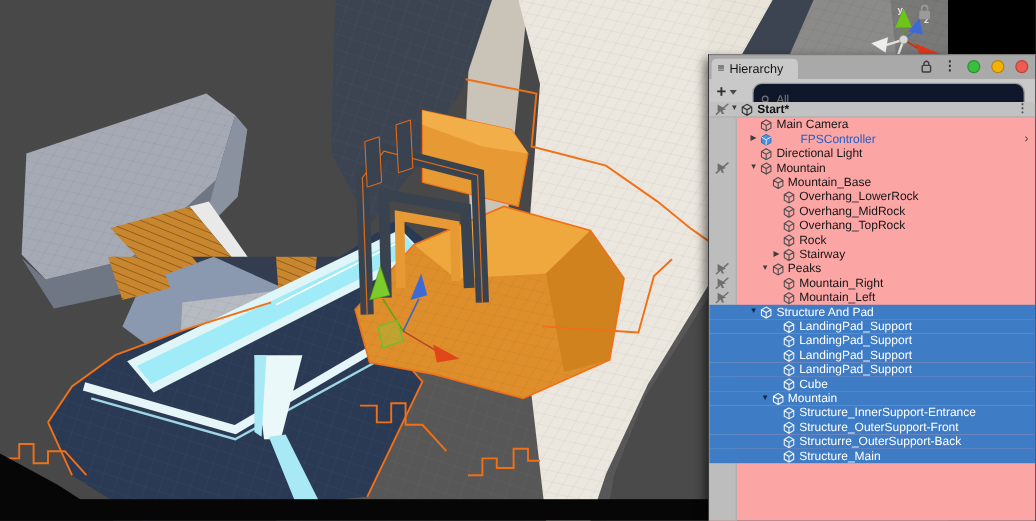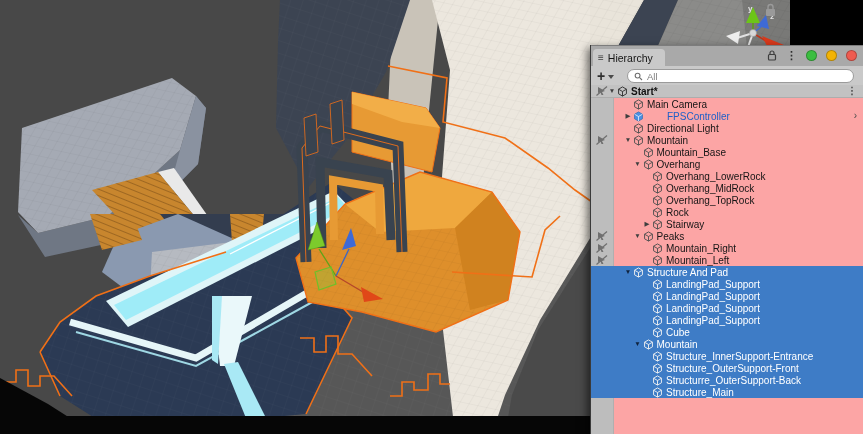--- a/index.html
+++ b/index.html
@@ -16,21 +16,21 @@
        display:flex;align-items:center;gap:4px;font-size:10.5px;color:#141414;}
   .tab .ticon{font-size:10px;color:#3c3c3c;line-height:1;}
   .winctrl{position:absolute;right:6px;top:4px;display:flex;align-items:center;gap:9px;}
   .dot{width:11px;height:11px;border-radius:50%;border:1px solid rgba(0,0,0,.25);box-sizing:border-box;}
   .kebab{color:#2e2e2e;font-size:11px;line-height:1;font-weight:bold;}
   .toolbar{height:19px;display:flex;align-items:center;background:#C9C9C9;position:relative;}
   .addbtn{display:flex;align-items:center;margin-left:6px;color:#2e2e2e;cursor:default;}
   .addbtn .plus{font-size:14px;font-weight:bold;line-height:1;}
   .addbtn .caret{width:0;height:0;border-left:3.5px solid transparent;border-right:3.5px solid transparent;
                  border-top:4px solid #4a4a4a;margin-left:3px;margin-top:2px;}
-  .search{position:absolute;left:36px;right:9px;top:3px;height:14px;background:#ffffff;
+  .search{position:absolute;left:36px;right:9px;top:3px;height:28px;background:#0f172a;
           border:1px solid #9b9b9b;border-radius:8px;display:flex;align-items:center;padding:0 6px;gap:4px;box-sizing:border-box;}
   .search .ph{font-size:9.5px;color:#7f7f7f;}
 
   
   .rowsarea{position:relative;height:350px;background:#fca5a5;overflow:hidden;}
   .gutterbg{position:absolute;left:0;top:0;bottom:0;width:22px;background:#BDBDBD;border-right:1px solid #AFAFAF;}
   .shdr{position:relative;height:12px;background:#C2C2C2;border-bottom:1px solid #ADADAD;
         display:flex;align-items:center;font-size:10px;font-weight:bold;color:#111;z-index:1;}
   .row{position:relative;height:12px;display:flex;align-items:center;font-size:10px;color:#151515;z-index:1;padding-left:22px;box-sizing:border-box;}
   .row.sel{background:var(--sel);color:#fff;}
@@ -306,30 +306,20 @@
             <span style="width: 19.5px; flex: 0 0 auto;"></span>
             <span class="exp"></span>
             <span class="ico">
     <svg width="11" height="11" viewBox="0 0 12 12">
       <path class="cube-o" d="M6 1 L10.3 3.5 V8.5 L6 11 L1.7 8.5 V3.5 Z M1.7 3.5 L6 6 L10.3 3.5 M6 6 V11"></path>
     </svg>
   </span>
             <span class="lbl">Mountain_Base</span>
           </div>
           <div class="row">
-            <span style="width: 19.5px; flex: 0 0 auto;"></span>
-            <span class="exp">▼</span>
-            <span class="ico">
-    <svg width="11" height="11" viewBox="0 0 12 12">
-      <path class="cube-o" d="M6 1 L10.3 3.5 V8.5 L6 11 L1.7 8.5 V3.5 Z M1.7 3.5 L6 6 L10.3 3.5 M6 6 V11"></path>
-    </svg>
-  </span>
-            <span class="lbl">Overhang</span>
-          </div>
-          <div class="row">
             <span style="width: 29px; flex: 0 0 auto;"></span>
             <span class="exp"></span>
             <span class="ico">
     <svg width="11" height="11" viewBox="0 0 12 12">
       <path class="cube-o" d="M6 1 L10.3 3.5 V8.5 L6 11 L1.7 8.5 V3.5 Z M1.7 3.5 L6 6 L10.3 3.5 M6 6 V11"></path>
     </svg>
   </span>
             <span class="lbl">Overhang_LowerRock</span>
           </div>
           <div class="row">

